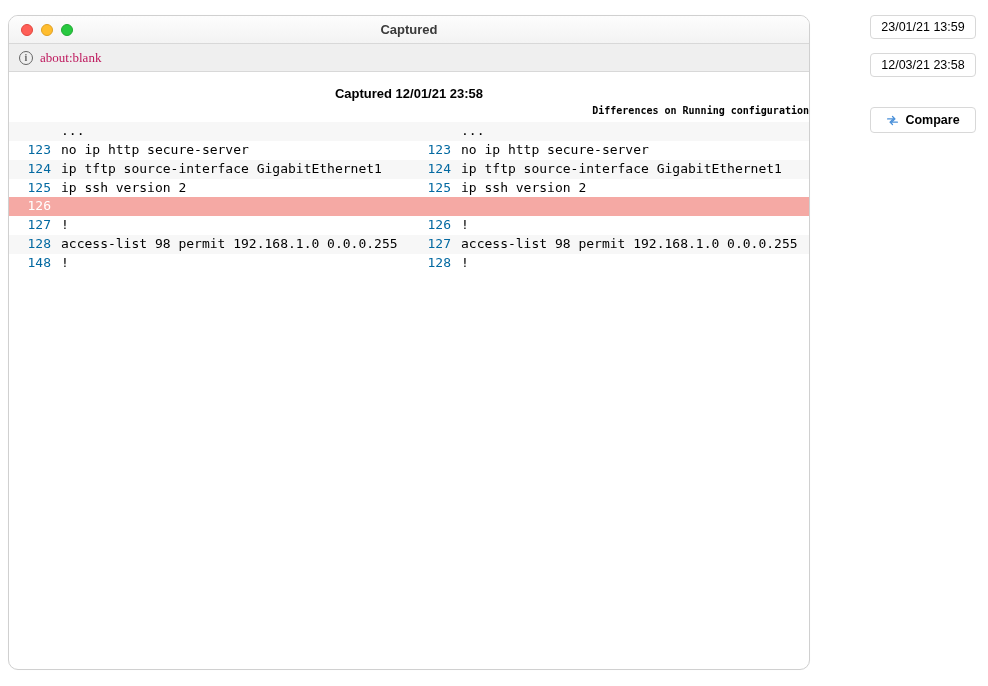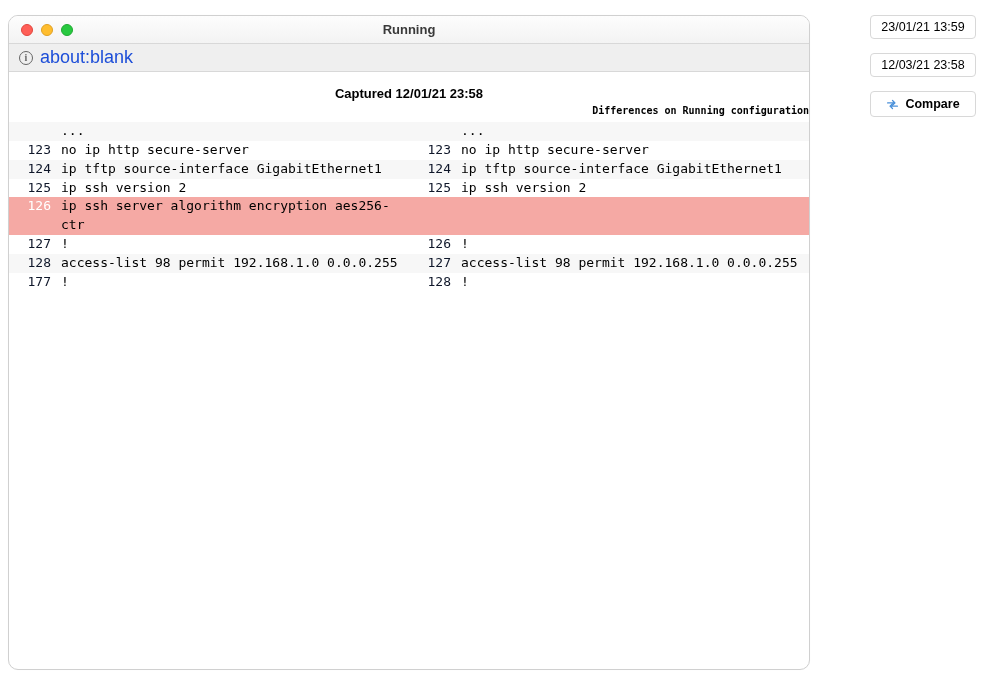--- a/index.html
+++ b/index.html
@@ -67,22 +67,23 @@
       border-radius: 50%;
       display: flex;
       align-items: center;
       justify-content: center;
       font-size: 10px;
       font-weight: 600;
       color: #666;
       font-family: Georgia, serif;
     }
     .url-text {
-      font-size: 18px;
-      color: #1d4ed8;
+      font-size: 13px;
+      color: #be185d;
+      font-family: Liberation Serif, serif;
     }
     .content {
       padding: 0;
     }
     .headers {
       display: flex;
       padding-top: 14px;
       font-family: Liberation Sans, sans-serif;
       font-size: 13px;
       font-weight: 700;
@@ -106,21 +107,21 @@
     }
     .side {
       flex: 1;
       display: flex;
       min-width: 0;
     }
     .lineno {
       width: 48px;
       text-align: right;
       padding-right: 6px;
-      color: #0f172a;
+      color: #0369a1;
       user-select: none;
       flex-shrink: 0;
     }
     .linetxt {
       padding-left: 4px;
       padding-right: 6px;
       word-break: break-word;
       flex: 1;
     }
     .stripe { background: #f7f7f7; }
@@ -138,21 +139,21 @@
     }
     .ts-box {
       border: 1px solid #d8d8d8;
       border-radius: 4px;
       padding: 4px 8px;
       font-size: 12.5px;
       background: #fff;
       text-align: center;
     }
     .compare-btn {
-      margin-top: 0;
+      margin-top: 16px;
       border: 1px solid #d8d8d8;
       border-radius: 4px;
       padding: 5px 8px;
       font-size: 12.5px;
       font-weight: 600;
       background: #fff;
       display: flex;
       align-items: center;
       justify-content: center;
       gap: 6px;
@@ -164,21 +165,21 @@
 </head>
 <body>
 
 <div class="window">
   <div class="titlebar">
     <div class="traffic-lights">
       <div class="traffic-light tl-red"></div>
       <div class="traffic-light tl-yellow"></div>
       <div class="traffic-light tl-green"></div>
     </div>
-    <div class="title">Running</div>
+    <div class="title">Captured</div>
   </div>
   <div class="addressbar">
     <span class="info-icon">i</span>
     <span class="url-text">about:blank</span>
   </div>
   <div class="content">
     <div class="headers">
       <div>Captured 12/01/21 23:58</div>
     </div>
     <div class="diff-title">Differences on Running configuration</div>
@@ -219,21 +220,20 @@
             <div class="linetxt">ip ssh version 2</div>
           </div>
           <div class="side">
             <div class="lineno">125</div>
             <div class="linetxt">ip ssh version 2</div>
           </div>
         </div>
         <div class="diff-row removed">
           <div class="side">
             <div class="lineno">126</div>
-            <div class="linetxt">ip ssh server algorithm encryption aes256-ctr</div>
           </div>
           <div class="side">
             <div class="lineno"></div>
             <div class="linetxt"></div>
           </div>
         </div>
         <div class="diff-row">
           <div class="side">
             <div class="lineno">127</div>
             <div class="linetxt">!</div>
@@ -248,21 +248,21 @@
             <div class="lineno">128</div>
             <div class="linetxt">access-list 98 permit 192.168.1.0 0.0.0.255</div>
           </div>
           <div class="side">
             <div class="lineno">127</div>
             <div class="linetxt">access-list 98 permit 192.168.1.0 0.0.0.255</div>
           </div>
         </div>
         <div class="diff-row">
           <div class="side">
-            <div class="lineno">177</div>
+            <div class="lineno">148</div>
             <div class="linetxt">!</div>
           </div>
           <div class="side">
             <div class="lineno">128</div>
             <div class="linetxt">!</div>
           </div>
         </div>
       </div>
   </div>
 </div>

